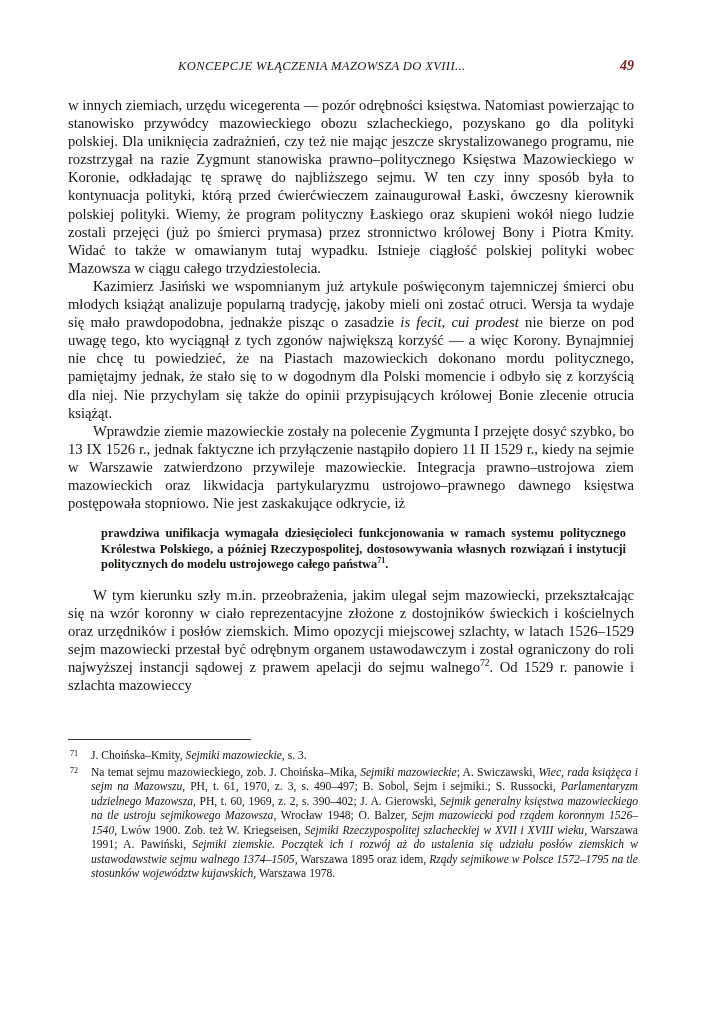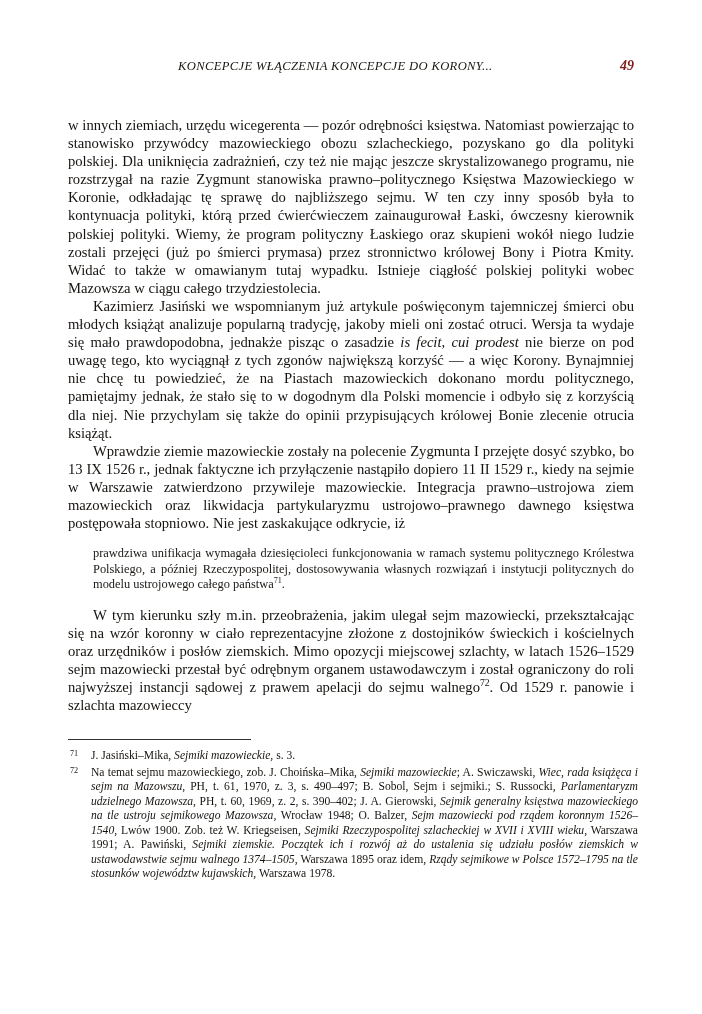--- a/index.html
+++ b/index.html
@@ -46,21 +46,21 @@
     font-style: italic;
     font-weight: bold;
     font-size: 14px;
     color: #7f1d1d;
   }
 
   
   .body-col {
     position: absolute;
     left: 68px;
-    top: 116px;
+    top: 96px;
     width: 566px;
   }
 
   p.para {
     margin: 0;
     text-align: justify;
     text-justify: inter-word;
     font-size: 14.65px;
     line-height: 18.1px;
     letter-spacing: -0.02px;
@@ -78,21 +78,22 @@
   .blockquote {
     margin: 14px 0 13px 0;
     padding-left: 25px;
     padding-right: 0px;
     text-align: justify;
     font-size: 12.4px;
     line-height: 15.6px;
     color: #1a1713;
   }
   .blockquote p {
-    margin: 0;
+    margin: 8px;
+    font-weight: bold;
   }
 
   
   .footnotes {
     position: absolute;
     left: 68px;
     top: 739px;
     width: 570px;
   }
   .fn-rule {
@@ -129,21 +130,21 @@
     line-height: 0;
     vertical-align: super;
   }
 </style>
 </head>
 <body>
 
 <div class="page">
 
   <div class="running-head">
-    <span class="running-head-title">KONCEPCJE WŁĄCZENIA KONCEPCJE DO KORONY...</span>
+    <span class="running-head-title">KONCEPCJE WŁĄCZENIA MAZOWSZA DO XVIII...</span>
     <span class="running-head-folio">49</span>
   </div>
 
   <div class="body-col">
 
     <p class="para" id="para-1">w innych ziemiach, urzędu wicegerenta — pozór odrębności księstwa. Natomiast powierzając to stanowisko przywódcy mazowieckiego obozu szlacheckiego, pozyskano go dla polityki polskiej. Dla uniknięcia zadrażnień, czy też nie mając jeszcze skrystalizowanego programu, nie rozstrzygał na razie Zygmunt stanowiska prawno–politycznego Księstwa Mazowieckiego w Koronie, odkładając tę sprawę do najbliższego sejmu. W ten czy inny sposób była to kontynuacja polityki, którą przed ćwierćwieczem zainaugurował Łaski, ówczesny kierownik polskiej polityki. Wiemy, że program polityczny Łaskiego oraz skupieni wokół niego ludzie zostali przejęci (już po śmierci prymasa) przez stronnictwo królowej Bony i Piotra Kmity. Widać to także w omawianym tutaj wypadku. Istnieje ciągłość polskiej polityki wobec Mazowsza w ciągu całego trzydziestolecia.</p>
 
     <p class="para indent" id="para-2"><span>Kazimierz Jasiński we wspomnianym już artykule poświęconym tajemniczej śmierci obu młodych książąt analizuje popularną tradycję, jakoby mieli oni zostać otruci. Wersja ta wydaje się mało prawdopodobna, jednakże pisząc o zasadzie </span><i>is fecit, cui prodest</i><span> nie bierze on pod uwagę tego, kto wyciągnął z tych zgonów największą korzyść — a więc Korony. Bynajmniej nie chcę tu powiedzieć, że na Piastach mazowieckich dokonano mordu politycznego, pamiętajmy jednak, że stało się to w dogodnym dla Polski momencie i odbyło się z korzyścią dla niej. Nie przychylam się także do opinii przypisujących królowej Bonie zlecenie otrucia książąt.</span></p>
 
     <p class="para indent" id="para-3">Wprawdzie ziemie mazowieckie zostały na polecenie Zygmunta I przejęte dosyć szybko, bo 13 IX 1526 r., jednak faktyczne ich przyłączenie nastąpiło dopiero 11 II 1529 r., kiedy na sejmie w Warszawie zatwierdzono przywileje mazowieckie. Integracja prawno–ustrojowa ziem mazowieckich oraz likwidacja partykularyzmu ustrojowo–prawnego dawnego księstwa postępowała stopniowo. Nie jest zaskakujące odkrycie, iż</p>
@@ -152,18 +153,18 @@
       <p id="blockquote-1"><span>prawdziwa unifikacja wymagała dziesięcioleci funkcjonowania w ramach systemu politycznego Królestwa Polskiego, a później Rzeczypospolitej, dostosowywania własnych rozwiązań i instytucji politycznych do modelu ustrojowego całego państwa</span><sup>71</sup><span>.</span></p>
     </div>
 
     <p class="para indent" id="para-4"><span>W tym kierunku szły m.in. przeobrażenia, jakim ulegał sejm mazowiecki, przekształcając się na wzór koronny w ciało reprezentacyjne złożone z dostojników świeckich i kościelnych oraz urzędników i posłów ziemskich. Mimo opozycji miejscowej szlachty, w latach 1526–1529 sejm mazowiecki przestał być odrębnym organem ustawodawczym i został ograniczony do roli najwyższej instancji sądowej z prawem apelacji do sejmu walnego</span><sup>72</sup><span>. Od 1529 r. panowie i szlachta mazowieccy</span></p>
 
   </div>
 
   <div class="footnotes">
     <div class="fn-rule"></div>
     <div id="footnote-list">
-        <div class="fn"><span class="fn-marker raised">71</span><span>J. Jasiński–Mika, </span><i>Sejmiki mazowieckie</i><span>, s. 3.</span></div>
+        <div class="fn"><span class="fn-marker raised">71</span><span>J. Choińska–Kmity, </span><i>Sejmiki mazowieckie</i><span>, s. 3.</span></div>
         <div class="fn"><span class="fn-marker raised">72</span><span>Na temat sejmu mazowieckiego, zob. J. Choińska–Mika, </span><i>Sejmiki mazowieckie</i><span>; A. Swiczawski, </span><i>Wiec, rada książęca i sejm na Mazowszu</i><span>, PH, t. 61, 1970, z. 3, s. 490–497; B. Sobol, Sejm i sejmiki.; S. Russocki, </span><i>Parlamentaryzm udzielnego Mazowsza</i><span>, PH, t. 60, 1969, z. 2, s. 390–402; J. A. Gierowski, </span><i>Sejmik generalny księstwa mazowieckiego na tle ustroju sejmikowego Mazowsza</i><span>, Wrocław 1948; O. Balzer, </span><i>Sejm mazowiecki pod rządem koronnym 1526–1540</i><span>, Lwów 1900. Zob. też W. Kriegseisen, </span><i>Sejmiki Rzeczypospolitej szlacheckiej w XVII i XVIII wieku</i><span>, Warszawa 1991; A. Pawiński, </span><i>Sejmiki ziemskie. Początek ich i rozwój aż do ustalenia się udziału posłów ziemskich w ustawodawstwie sejmu walnego 1374–1505</i><span>, Warszawa 1895 oraz idem, </span><i>Rządy sejmikowe w Polsce 1572–1795 na tle stosunków województw kujawskich</i><span>, Warszawa 1978.</span></div>
       </div>
   </div>
 
 </div>
 
 </body></html>

